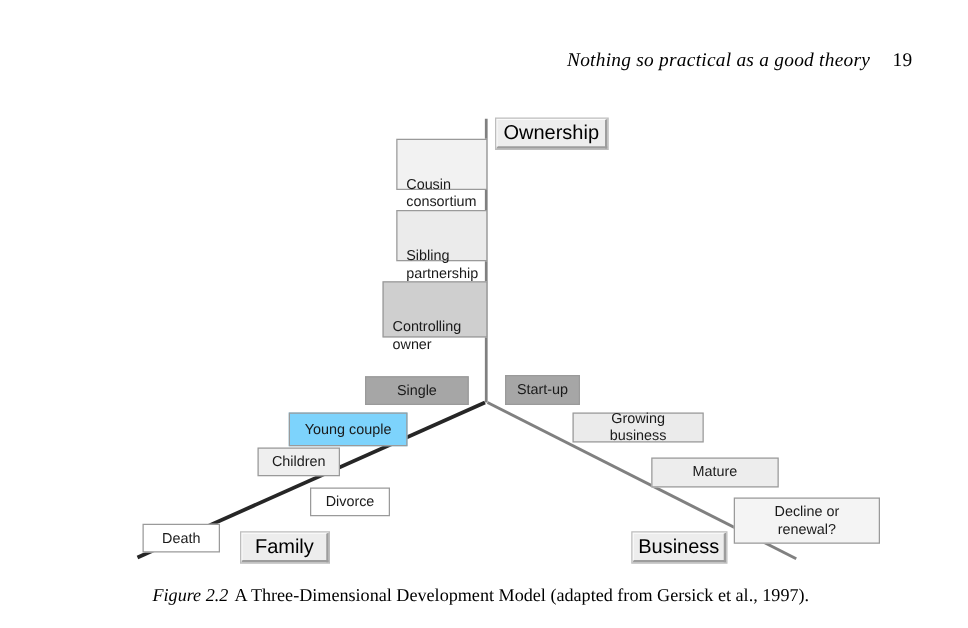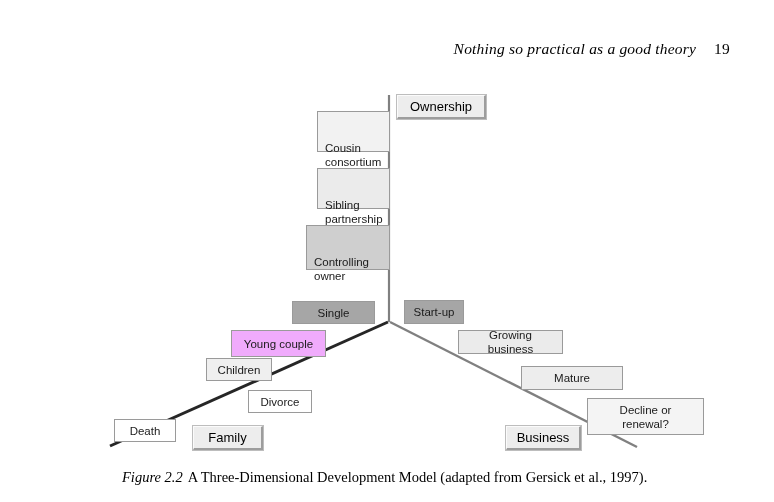--- a/index.html
+++ b/index.html
@@ -80,21 +80,21 @@
   
   .axis-label {
     position: absolute;
     box-sizing: border-box;
     background: #ededed;
     border-top: 1px solid #fbfbfb;
     border-left: 1px solid #fbfbfb;
     border-right: 2px solid #9d9d9d;
     border-bottom: 2px solid #9d9d9d;
     outline: 1px solid #bdbdbd;
-    font-size: 13px;
+    font-size: 16px;
     color: #000000;
     display: flex;
     align-items: center;
     justify-content: center;
     text-align: left;
   }
 
   
   .caption {
     position: absolute;
@@ -152,21 +152,21 @@
 
     <div class="box" style="left:306px; top:225px; width:84px; height:45px; background:#cfcfcf;">
       <span>Controlling
 owner</span>
     </div>
 
     <div class="box center" style="left:292px; top:301px; width:83px; height:23px; background:#a6a6a6;">
       <span>Single</span>
     </div>
 
-    <div class="box center" style="left:231px; top:330px; width:95px; height:27px; background:#f0abfc;">
+    <div class="box center" style="left:231px; top:330px; width:95px; height:27px; background:#7dd3fc;">
       <span>Young couple</span>
     </div>
 
     <div class="box center" style="left:206px; top:358px; width:66px; height:23px; background:#efefef;">
       <span>Children</span>
     </div>
 
     <div class="box center" style="left:248px; top:390px; width:64px; height:23px; background:#ffffff;">
       <span>Divorce</span>
     </div>

